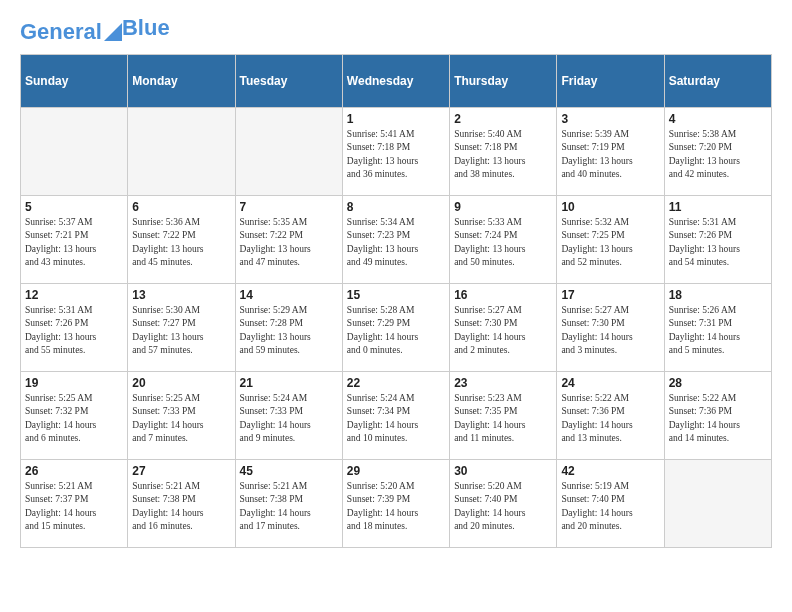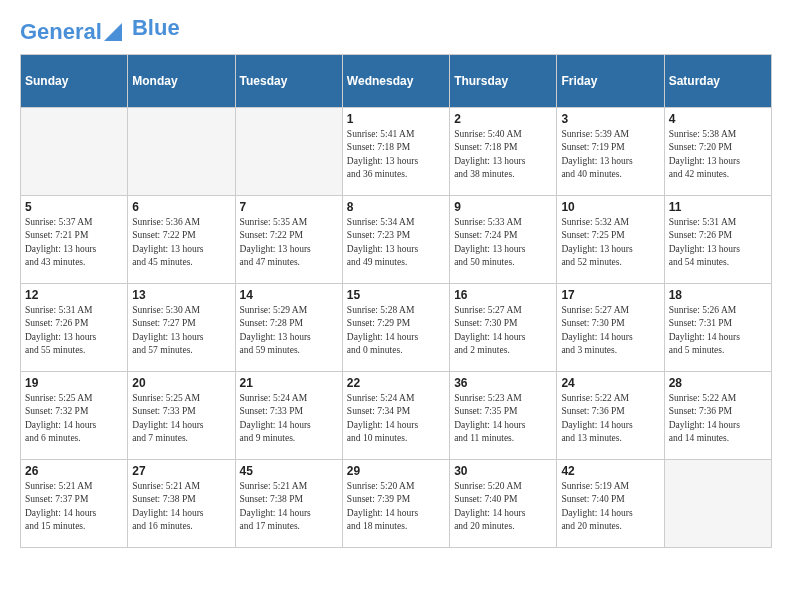--- a/index.html
+++ b/index.html
@@ -90,21 +90,21 @@
 <div class="header-area">
   <div class="logo">
     <div style="display:flex; align-items:center;">
       <span class="logo-text">
         <span>General</span>
       </span>
       <svg width="18" height="18" viewBox="0 0 18 18" style="margin-left:2px;">
         <polygon points="0,18 18,0 18,18" fill="#4a90d9"></polygon>
       </svg>
     </div>
-    <div style="display:flex; align-items:center; margin-top:-4px; margin-left:10px;">
+    <div style="display:flex; align-items:center; margin-top:-4px; margin-left:0;">
       <span class="logo-text" style="color:#4a90d9; font-size:22px; font-weight:bold;">Blue</span>
     </div>
   </div>
   <div class="title-area">
     <div class="month-title"></div>
     <div class="location-title"></div>
   </div>
 </div>
 
 <table class="calendar">
@@ -212,21 +212,21 @@
         </td>
         <td>
           <div class="day-num">21</div>
           <div class="day-info">Sunrise: 5:24 AM<br>Sunset: 7:33 PM<br>Daylight: 14 hours<br>and 9 minutes.</div>
         </td>
         <td>
           <div class="day-num">22</div>
           <div class="day-info">Sunrise: 5:24 AM<br>Sunset: 7:34 PM<br>Daylight: 14 hours<br>and 10 minutes.</div>
         </td>
         <td>
-          <div class="day-num">36</div>
+          <div class="day-num">23</div>
           <div class="day-info">Sunrise: 5:23 AM<br>Sunset: 7:35 PM<br>Daylight: 14 hours<br>and 11 minutes.</div>
         </td>
         <td>
           <div class="day-num">24</div>
           <div class="day-info">Sunrise: 5:22 AM<br>Sunset: 7:36 PM<br>Daylight: 14 hours<br>and 13 minutes.</div>
         </td>
         <td>
           <div class="day-num">28</div>
           <div class="day-info">Sunrise: 5:22 AM<br>Sunset: 7:36 PM<br>Daylight: 14 hours<br>and 14 minutes.</div>
         </td>

